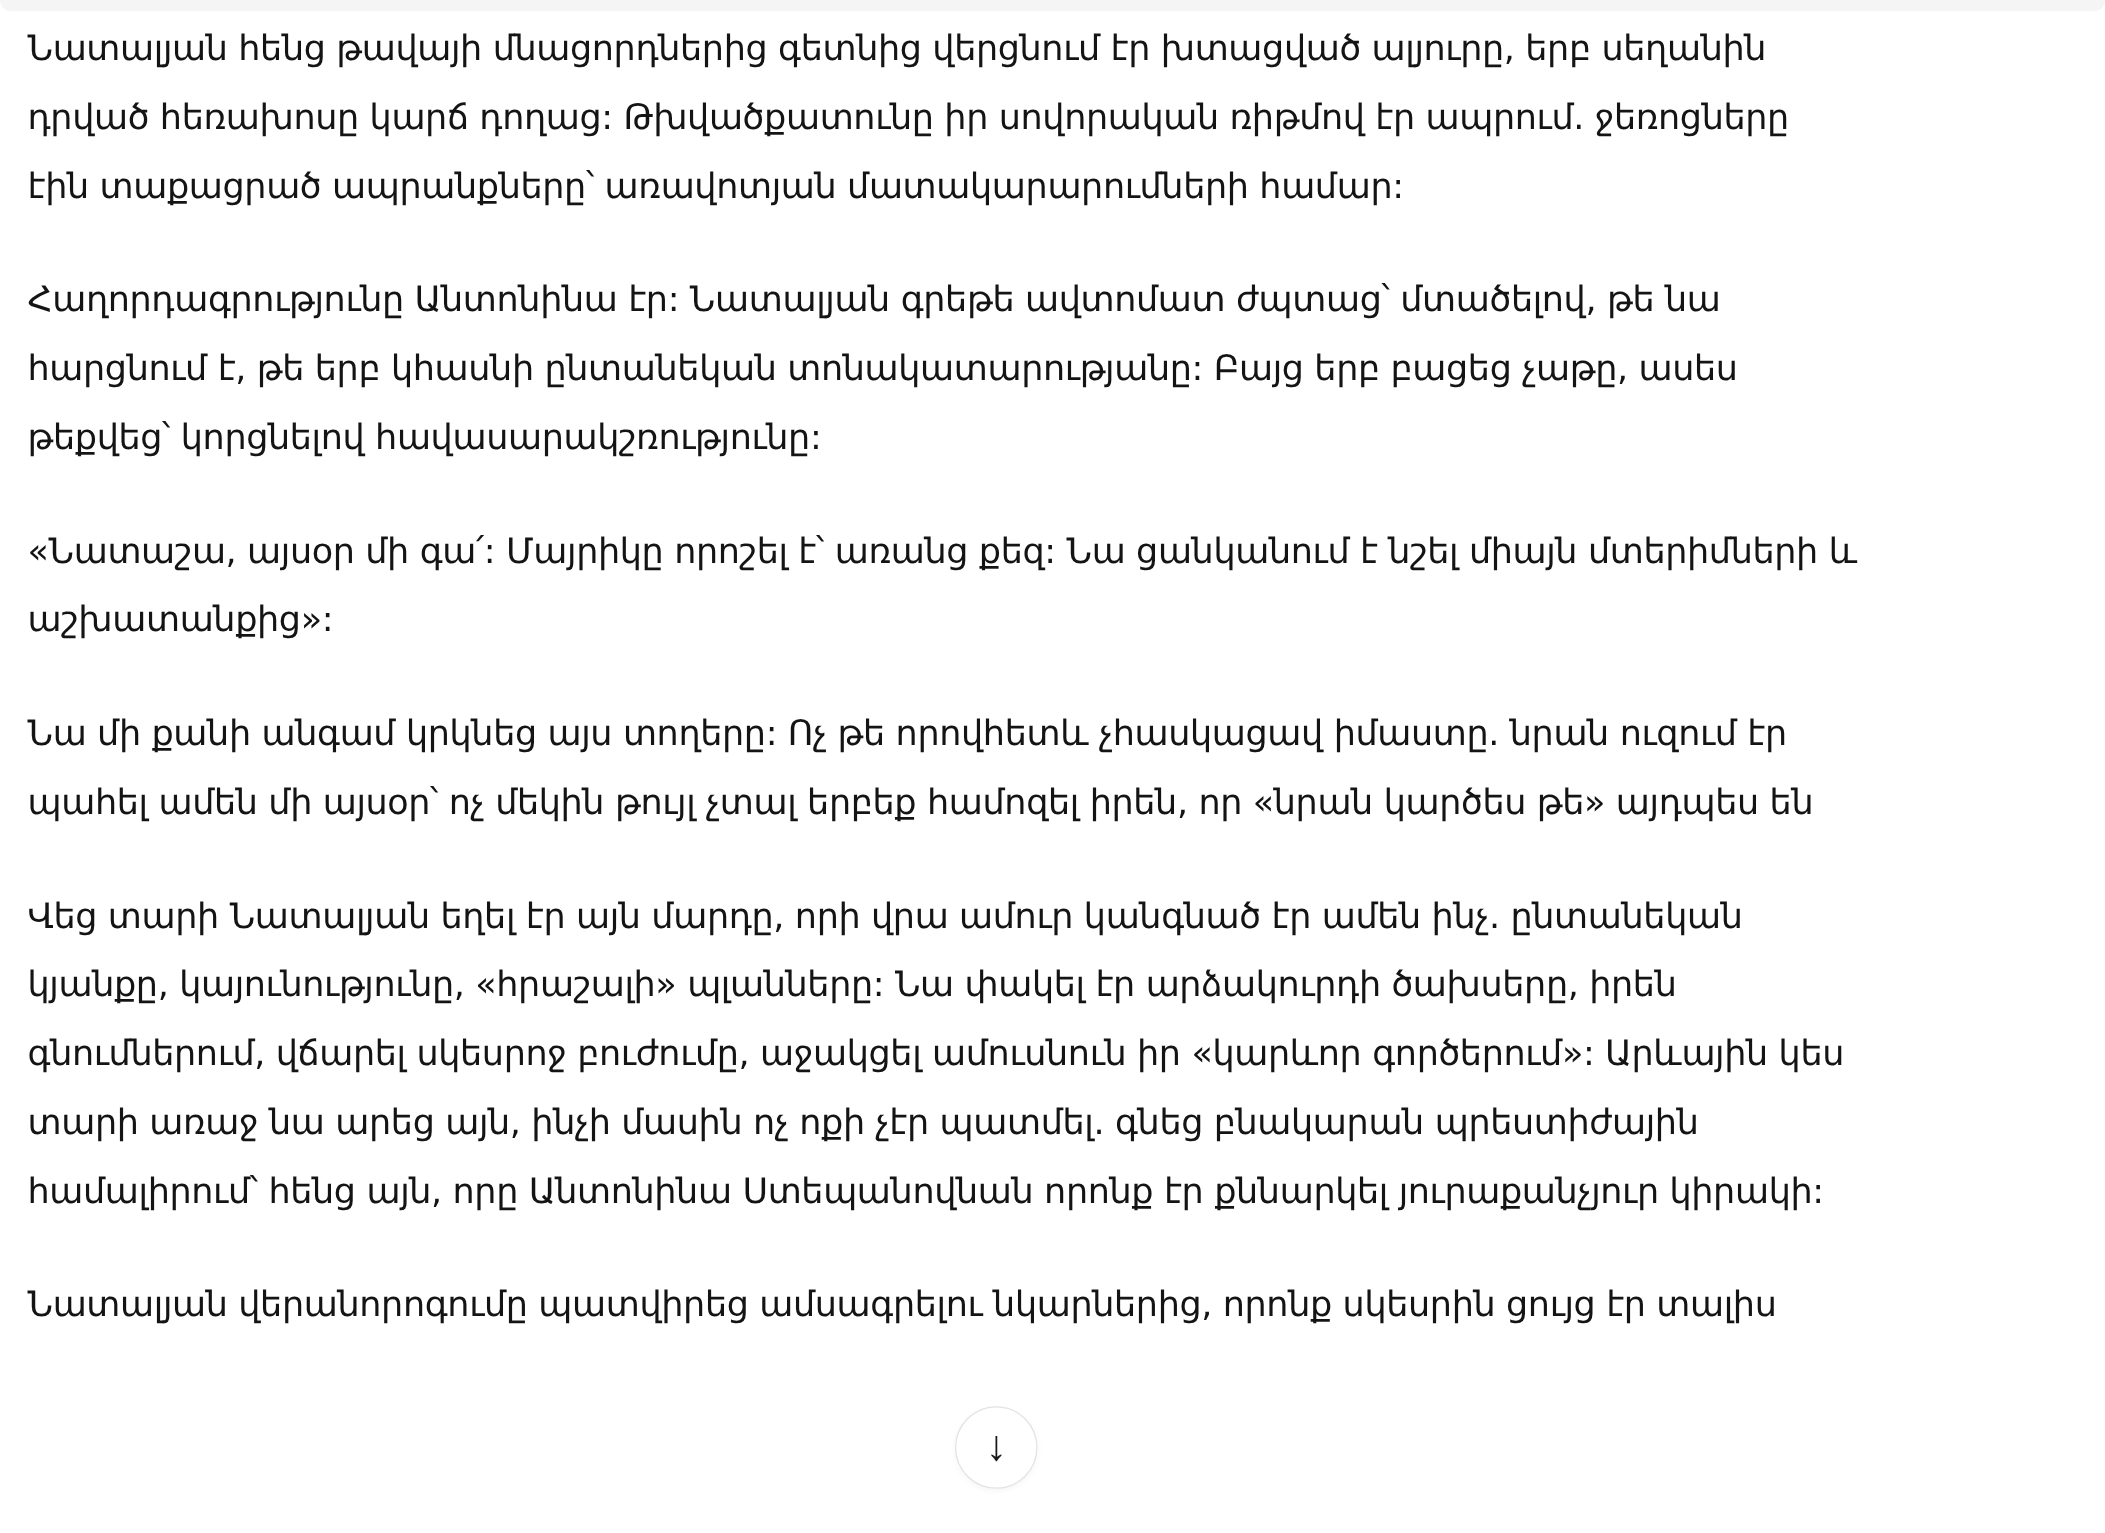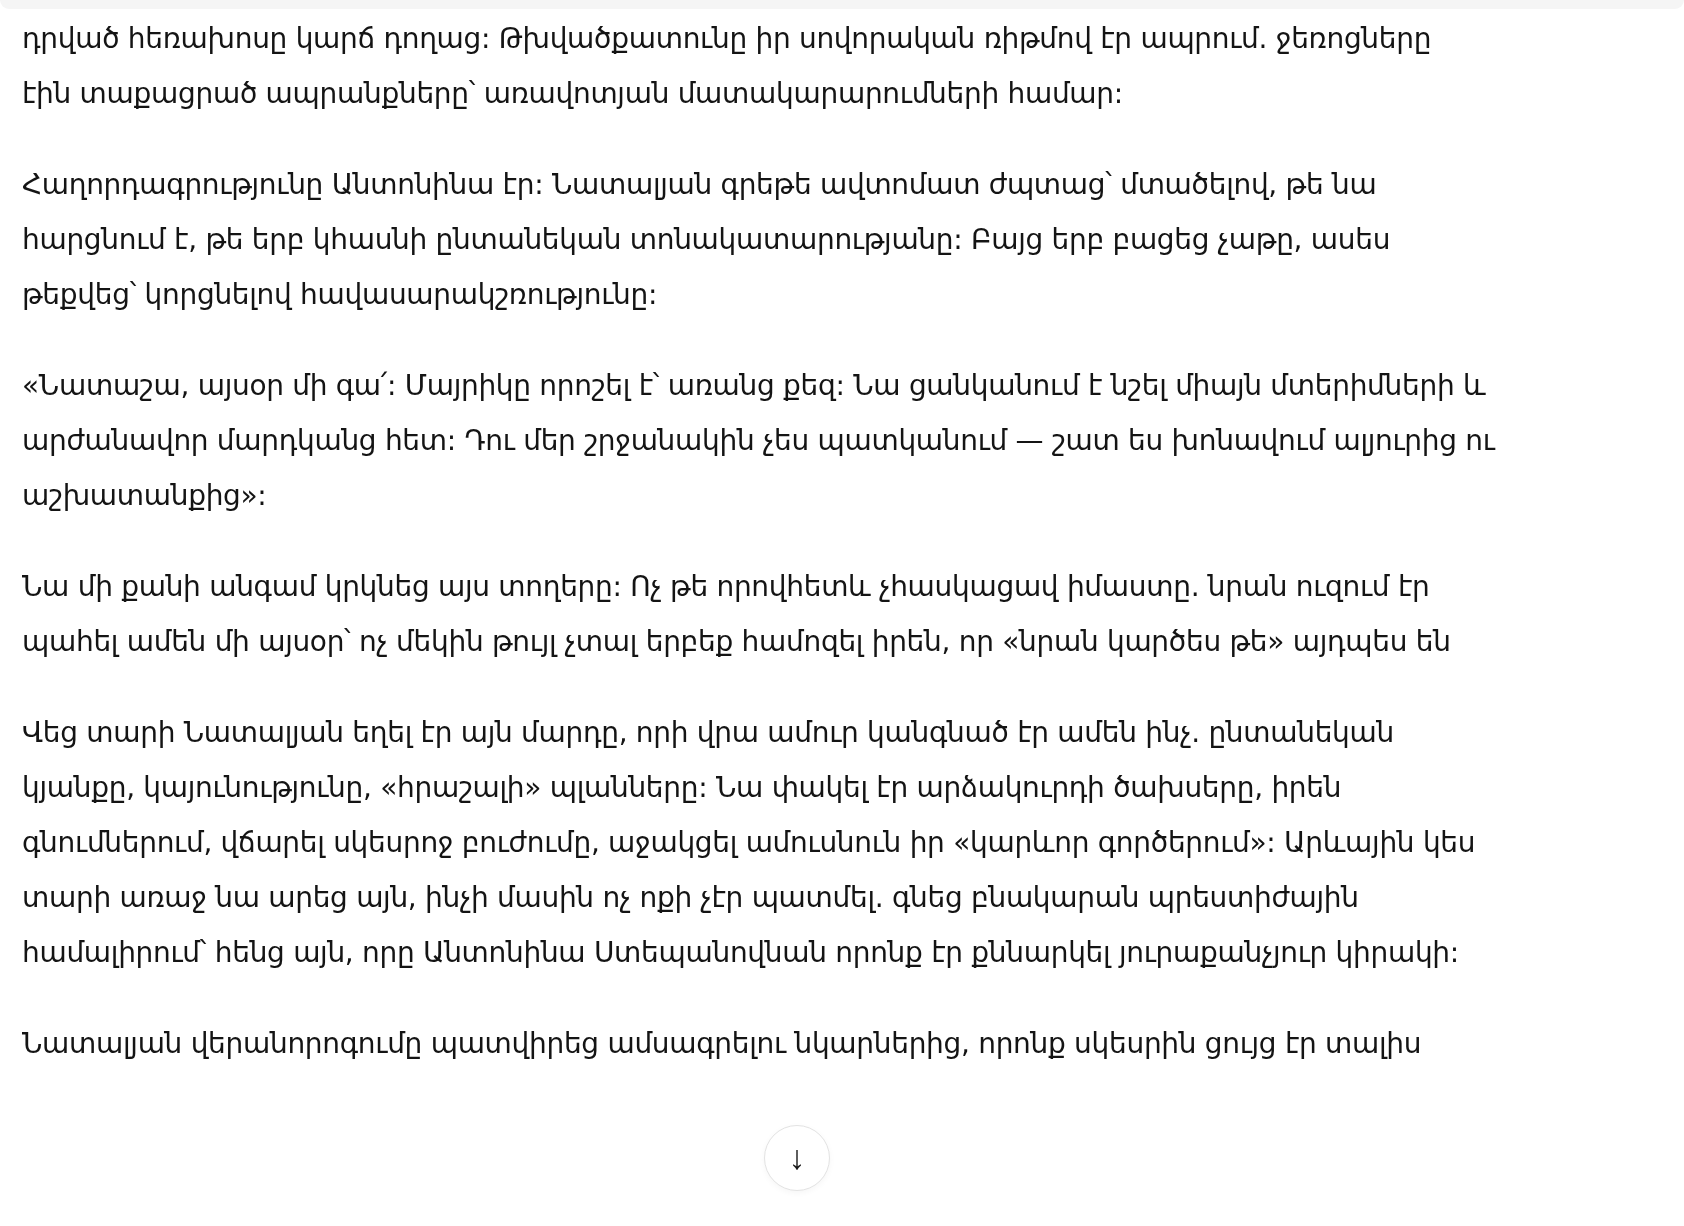--- a/index.html
+++ b/index.html
@@ -68,33 +68,33 @@
   }
 </style>
 </head>
 <body>
 
 <div class="top-edge"></div>
 
 <main class="story">
 
   <p class="para">
+    <span class="line">Նատալյան հենց թավայի մնացորդներից գետնից վերցնում էր խտացված ալյուրը, երբ սեղանին</span>
     <span class="line">դրված հեռախոսը կարճ դողաց: Թխվածքատունը իր սովորական ռիթմով էր ապրում. ջեռոցները</span>
     <span class="line">էին տաքացրած ապրանքները՝ առավոտյան մատակարարումների համար:</span>
   </p>
 
   <p class="para">
     <span class="line">Հաղորդագրությունը Անտոնինա էր: Նատալյան գրեթե ավտոմատ ժպտաց՝ մտածելով, թե նա</span>
     <span class="line">հարցնում է, թե երբ կհասնի ընտանեկան տոնակատարությանը: Բայց երբ բացեց չաթը, ասես</span>
     <span class="line">թեքվեց՝ կորցնելով հավասարակշռությունը:</span>
   </p>
 
   <p class="para">
     <span class="line">«Նատաշա, այսօր մի գա՛: Մայրիկը որոշել է՝ առանց քեզ: Նա ցանկանում է նշել միայն մտերիմների և</span>
-    <span class="line">արժանավոր մարդկանց հետ: Դու մեր շրջանակին չես պատկանում — շատ ես խոնավում ալյուրից ու</span>
     <span class="line">աշխատանքից»:</span>
   </p>
 
   <p class="para">
     <span class="line">Նա մի քանի անգամ կրկնեց այս տողերը: Ոչ թե որովհետև չհասկացավ իմաստը. նրան ուզում էր</span>
     <span class="line">պահել ամեն մի այսօր՝ ոչ մեկին թույլ չտալ երբեք համոզել իրեն, որ «նրան կարծես թե» այդպես են</span>
   </p>
 
   <p class="para">
     <span class="line">Վեց տարի Նատալյան եղել էր այն մարդը, որի վրա ամուր կանգնած էր ամեն ինչ. ընտանեկան</span>

